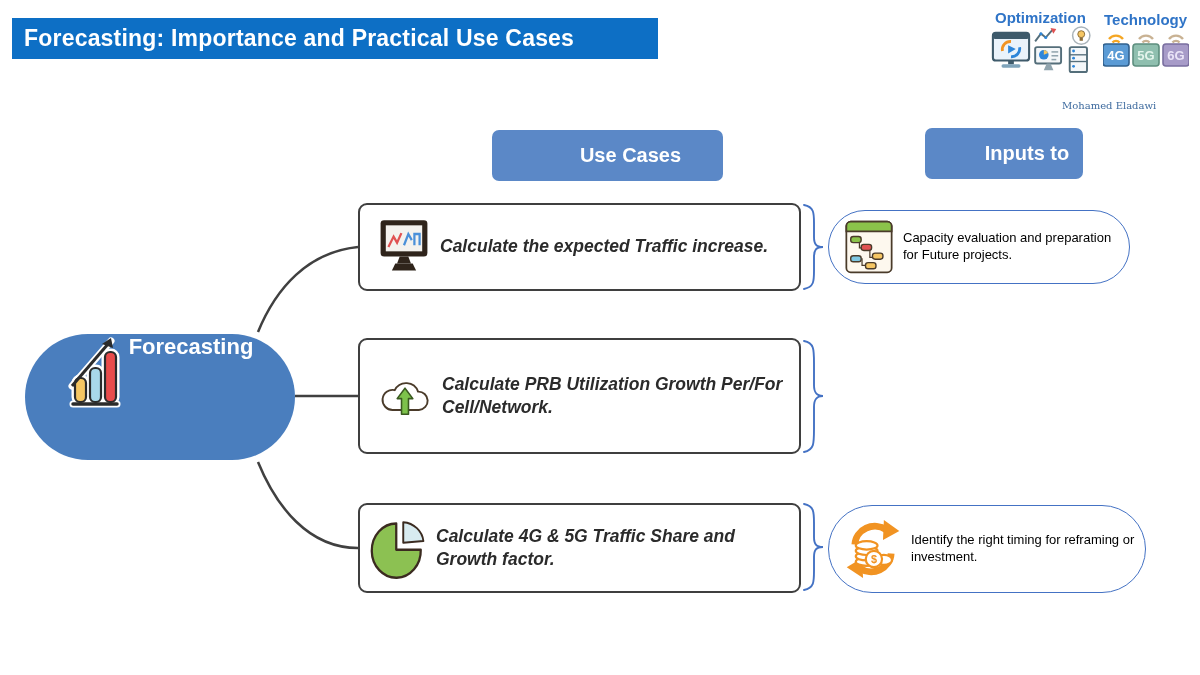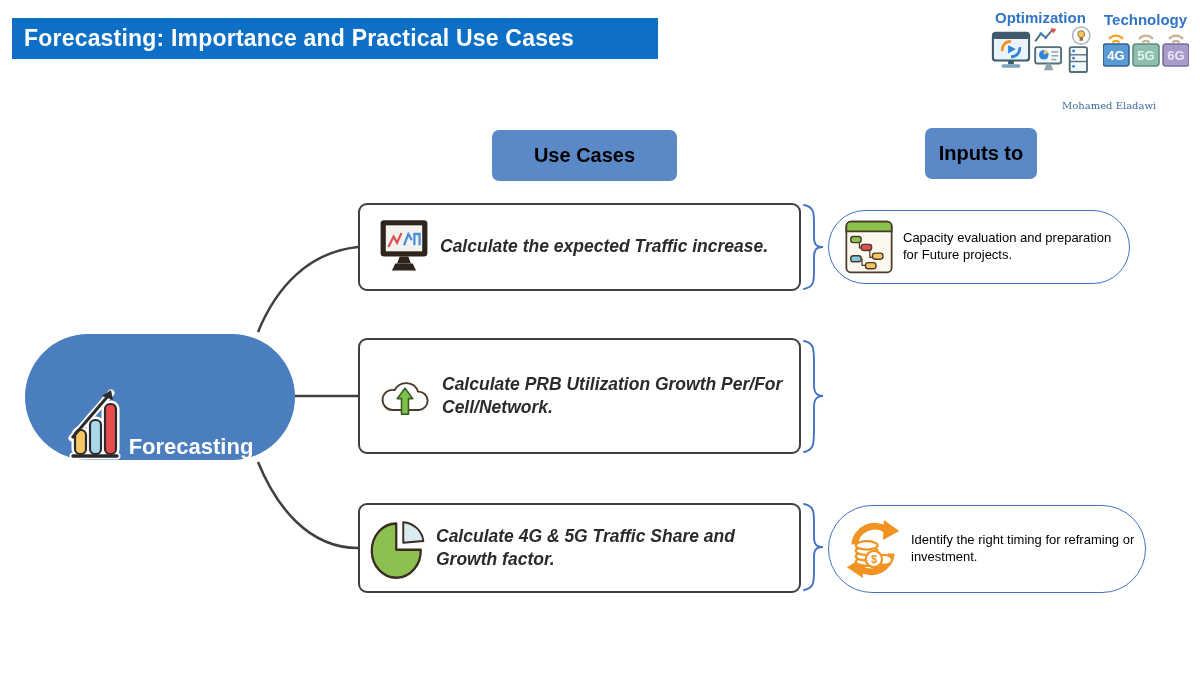--- a/index.html
+++ b/index.html
@@ -10,28 +10,28 @@
   
   .header{left:12px;top:18px;width:646px;height:41px;background:#0D6FC5;color:#fff;
           display:flex;align-items:center;padding-left:12px;box-sizing:border-box;
           font-size:23px;font-weight:bold;letter-spacing:.2px;}
 
   
   .brand-label{font-weight:bold;font-size:15px;color:#2F74C7;white-space:nowrap;}
   .author{font-size:10px;color:#3D6A9E;font-family:"DejaVu Serif",serif;white-space:nowrap;}
 
   
-  .chip{background:#5B88C7;color:#000000;font-weight:bold;font-size:20px;display:flex;
-        align-items:center;justify-content:center;border-radius:7px;}
+  .chip{background:#5B88C7;color:#ffffff;font-weight:bold;font-size:20px;display:flex;
+        align-items:center;justify-content:center;border-radius:7px;padding-left:46px;}
   .chip-usecases{left:492px;top:130px;width:185px;height:51px;}
   .chip-inputs{left:925px;top:128px;width:112px;height:51px;}
 
   
   .node{left:25px;top:334px;width:270px;height:126px;background:#4A7EBE;border-radius:63px;
-        display:flex;align-items:flex-end;justify-content:center;gap:6px;color:#fff;
+        display:flex;align-items:flex-start;justify-content:center;gap:6px;color:#fff;
         font-weight:bold;font-size:22px;z-index:2;}
 
   
   .ucbox{left:358px;width:443px;background:#fff;border:2.5px solid #3F3F3F;border-radius:9px;
          display:flex;align-items:center;box-sizing:border-box;padding:0 12px 0 18px;gap:10px;z-index:2;font-style:italic;}
   .uc1{top:203px;height:88px;}
   .uc2{top:338px;height:116px;}
   .uc3{top:503px;height:90px;padding-left:10px;}
   .uc-text{font-weight:bold;font-size:17.5px;color:#2B2B2B;line-height:1.32;}
 

